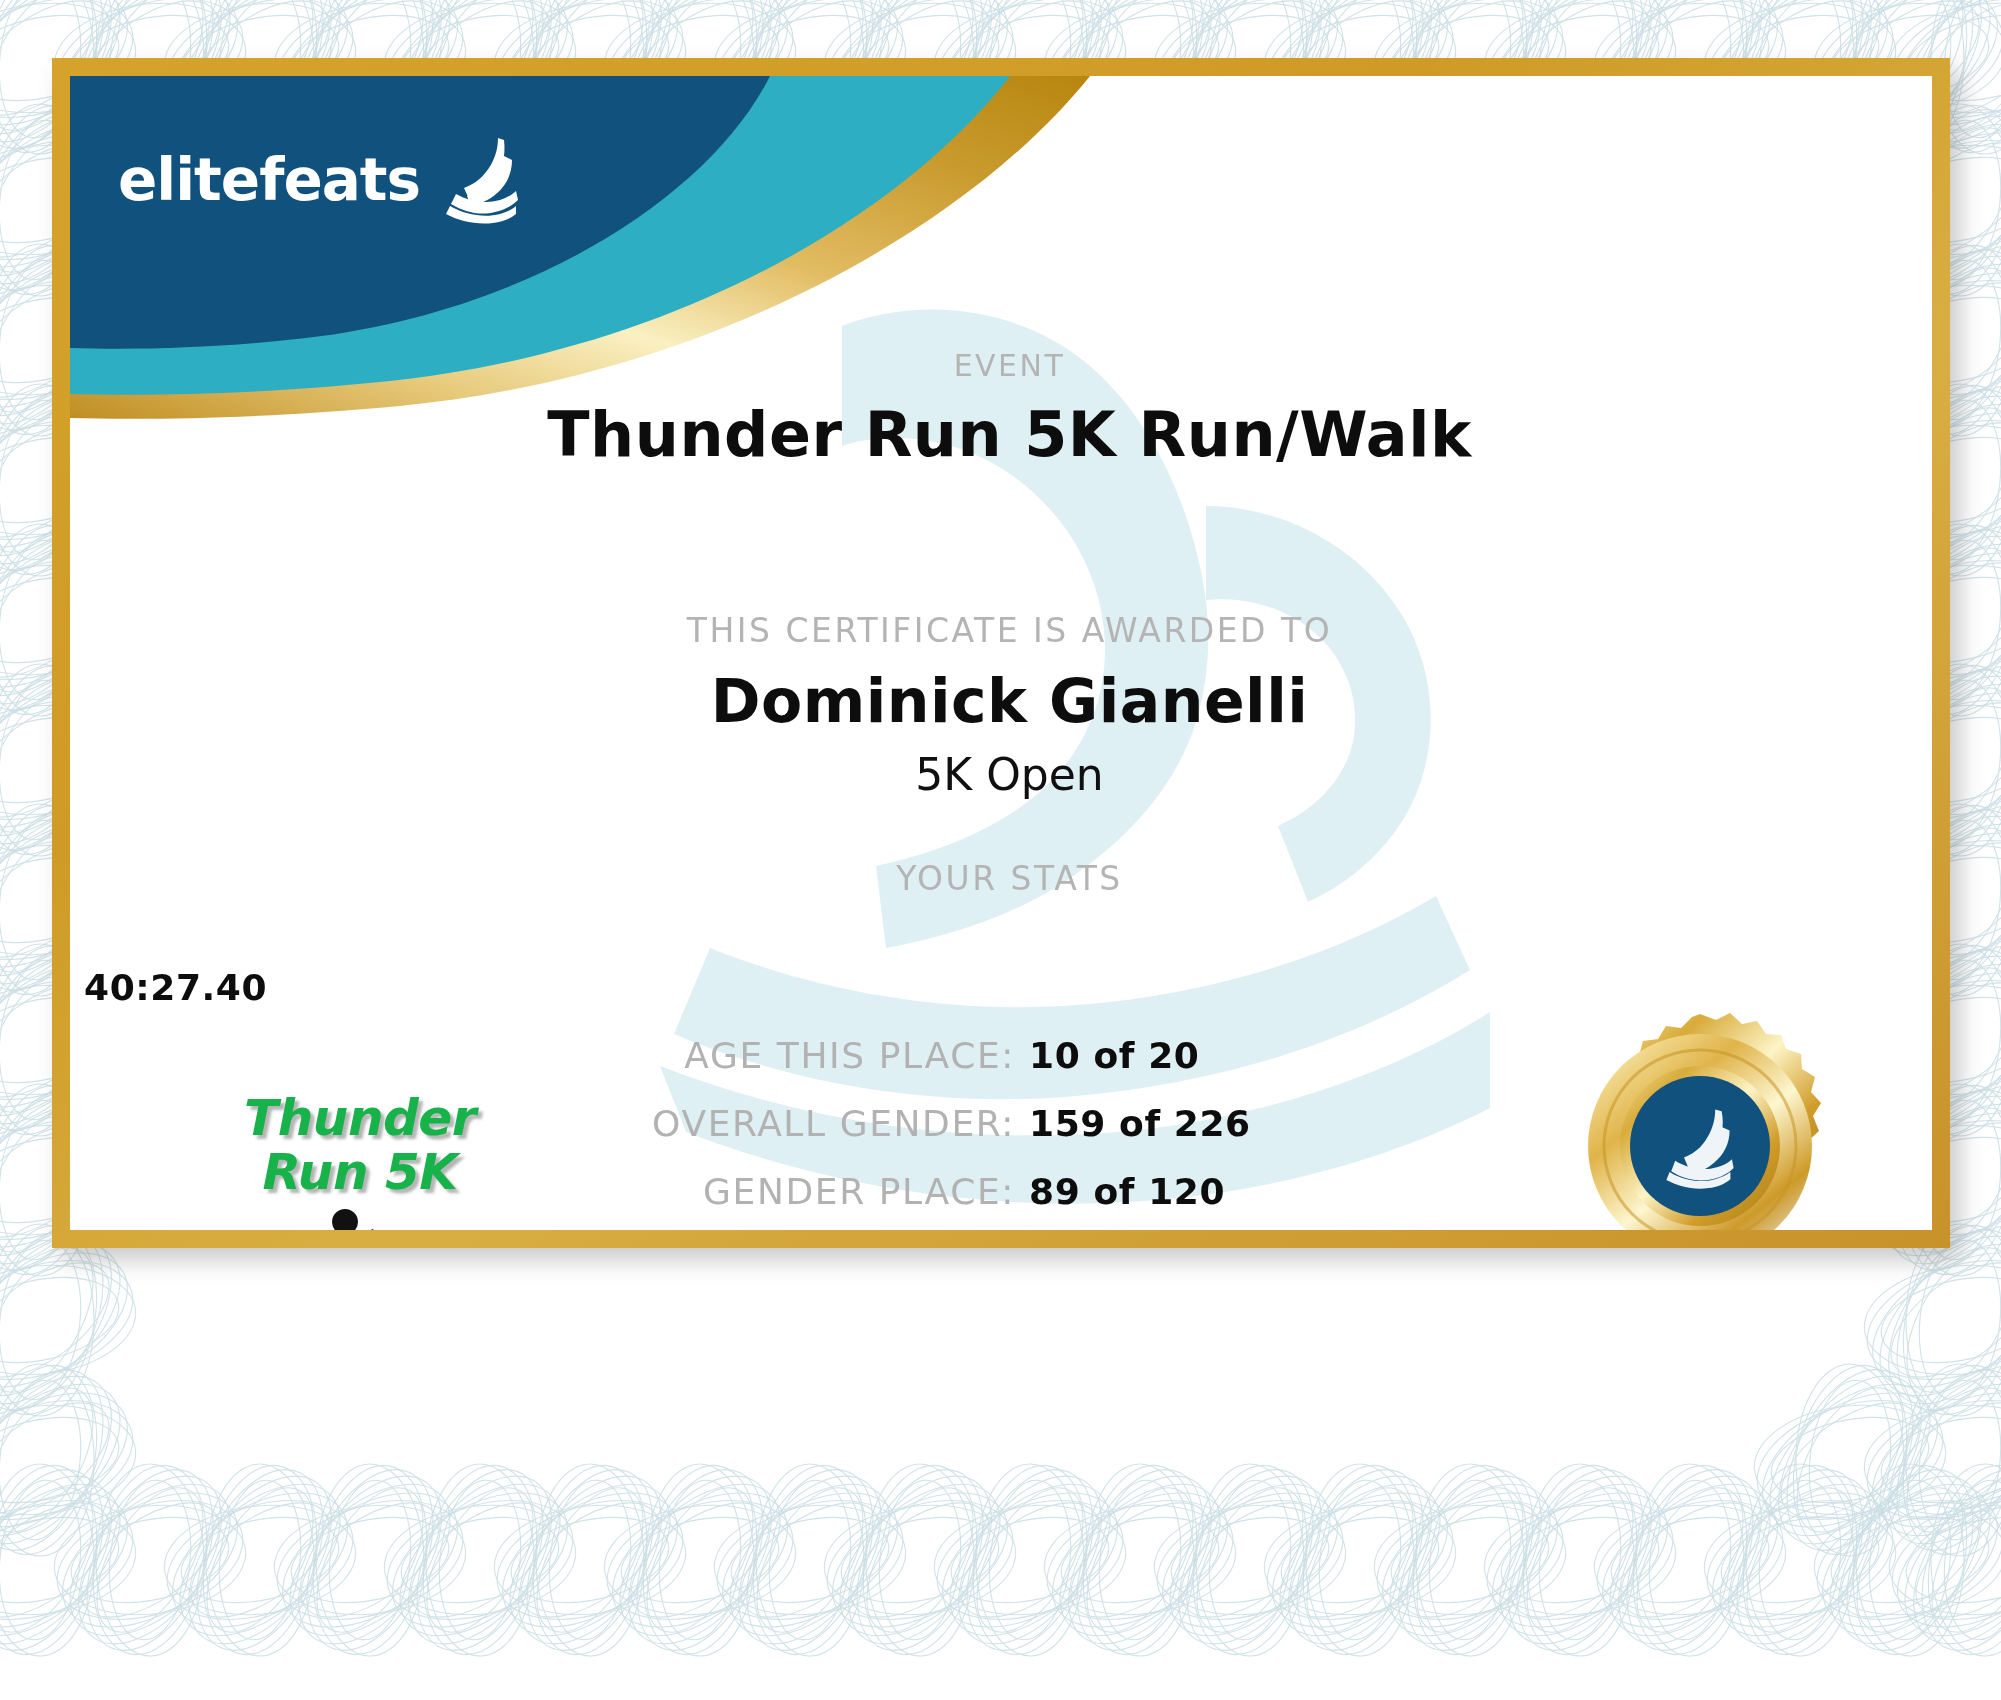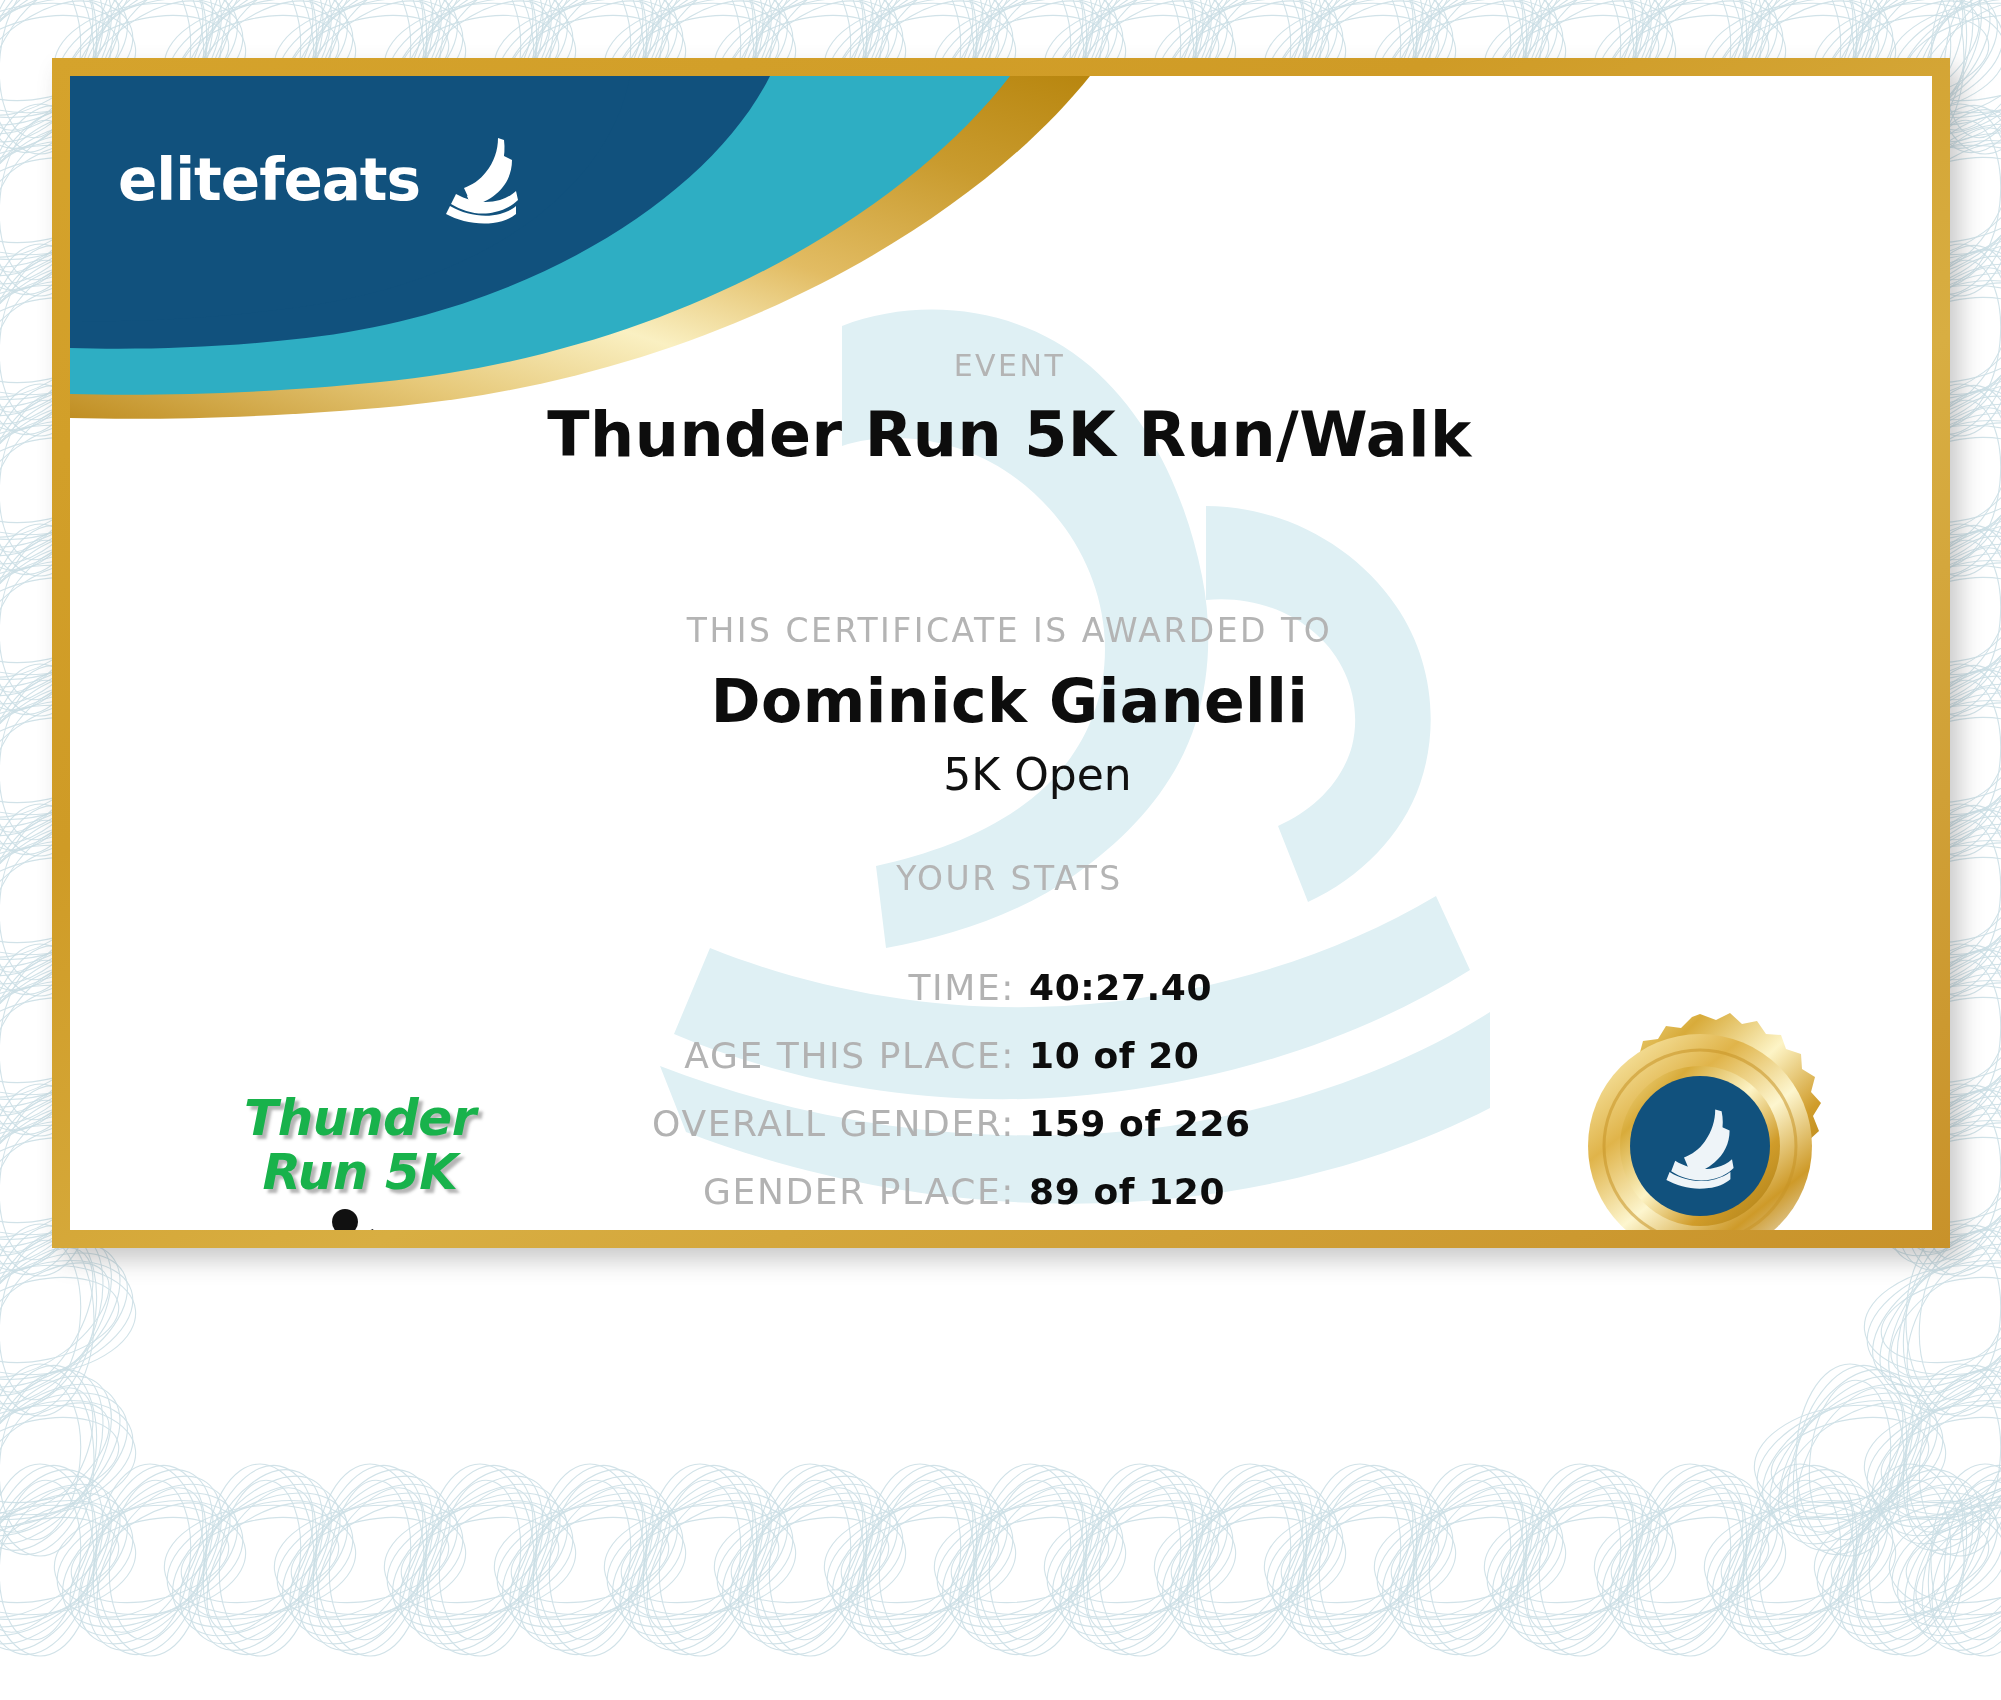--- a/index.html
+++ b/index.html
@@ -108,21 +108,21 @@
   }
 
   #event-label   { top: 272px;  font-size: 30px; }
   #event-name    { top: 322px;  font-size: 62px; }
   #awarded-label { top: 535px;  font-size: 33px; }
   #athlete-name  { top: 590px;  font-size: 60px; }
   #division-name {
     position: absolute; top: 673px; width: 100%;
     text-align: center; color: #101010;
     font-family: "DejaVu Sans", sans-serif;
-    font-weight: 400; font-size: 44px; padding-left: 28px;
+    font-weight: 400; font-size: 44px;
   }
   #stats-label   { top: 783px;  font-size: 33px; }
 
   
   .stats {
     position: absolute;
     top: 855px;
     left: 0;
     width: 1862px;
   }
@@ -346,21 +346,20 @@
         <div class="bigtext" id="event-name">Thunder Run 5K Run/Walk</div>
 
         <div class="caplabel" id="awarded-label">THIS CERTIFICATE IS AWARDED TO</div>
         <div class="bigtext" id="athlete-name">Dominick Gianelli</div>
         <div id="division-name">5K Open</div>
 
         <div class="caplabel" id="stats-label">YOUR STATS</div>
 
         <div class="stats">
           <div class="stat-row">
-            <span class="stat-label">TIME:</span>
             <span class="stat-value">40:27.40</span>
           </div>
           <div class="stat-row">
             <span class="stat-label">AGE THIS PLACE:</span>
             <span class="stat-value">10 of 20</span>
           </div>
           <div class="stat-row">
             <span class="stat-label">OVERALL GENDER:</span>
             <span class="stat-value">159 of 226</span>
           </div>

